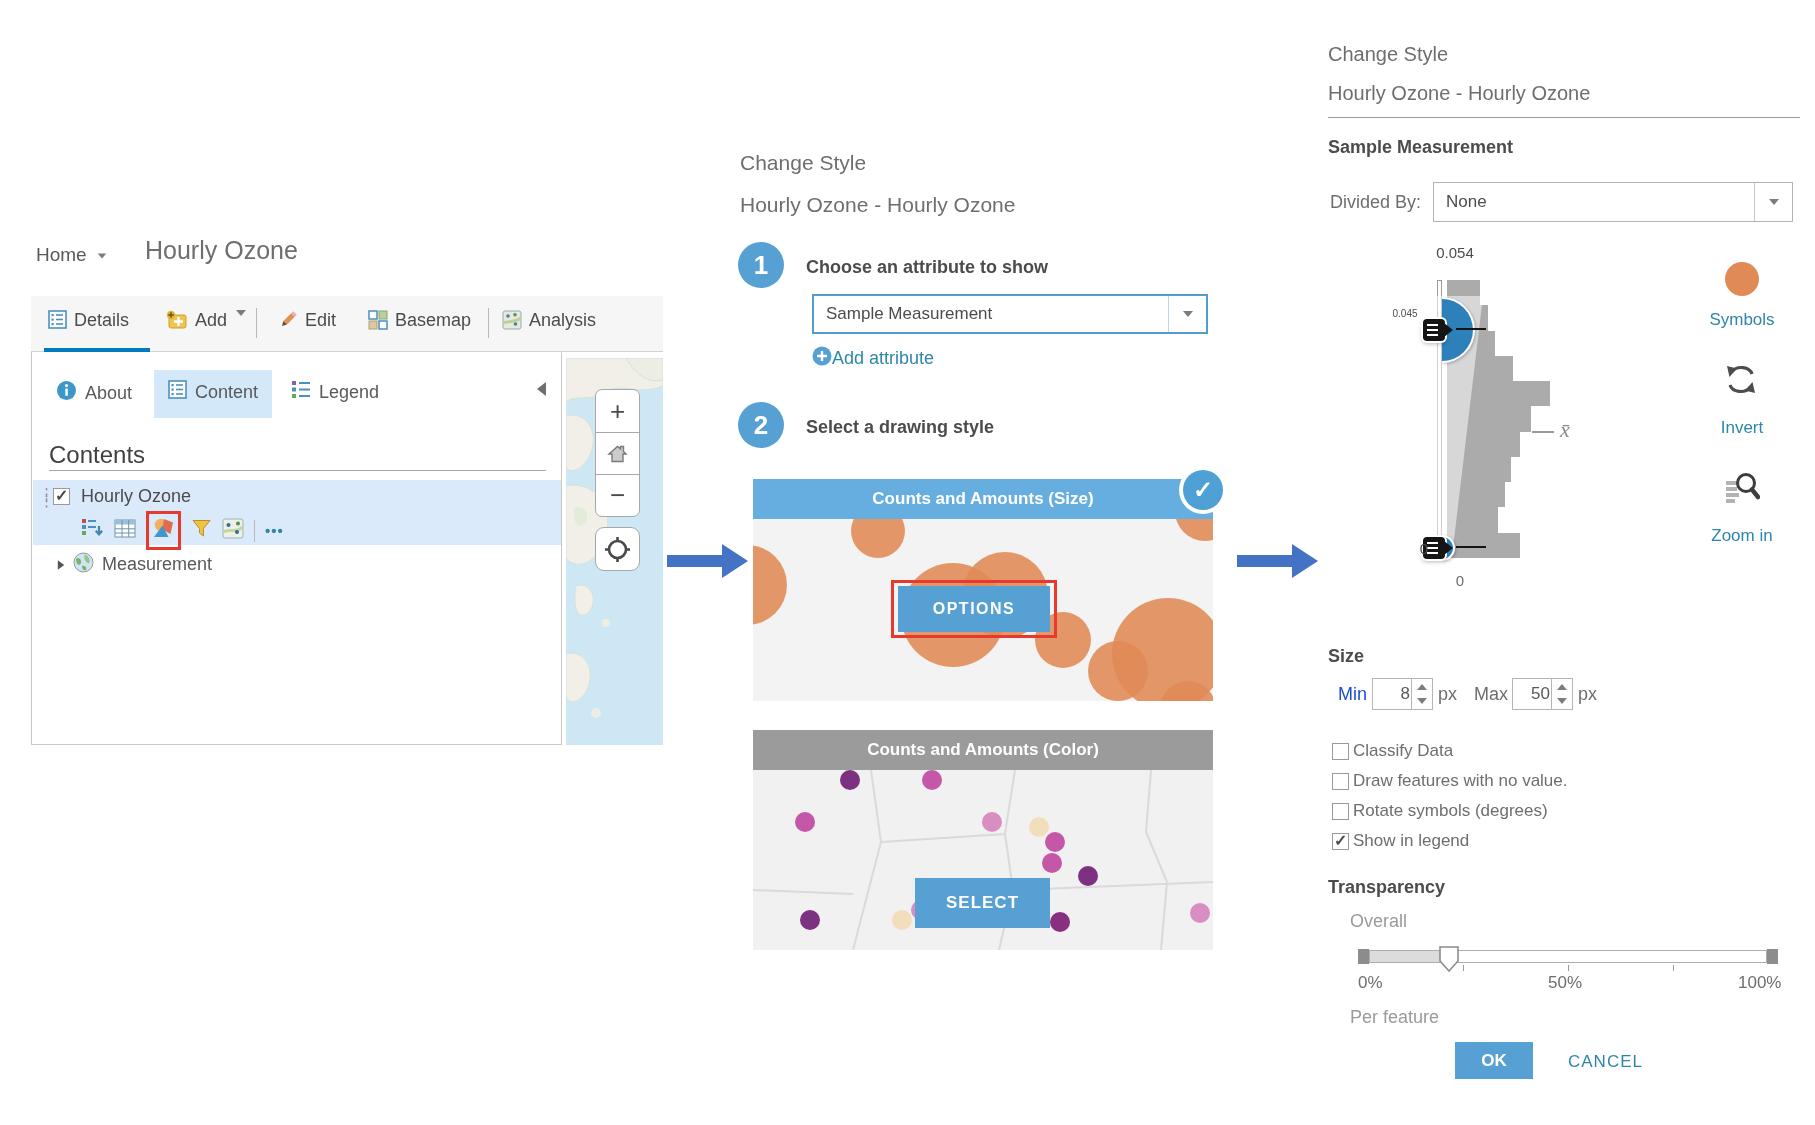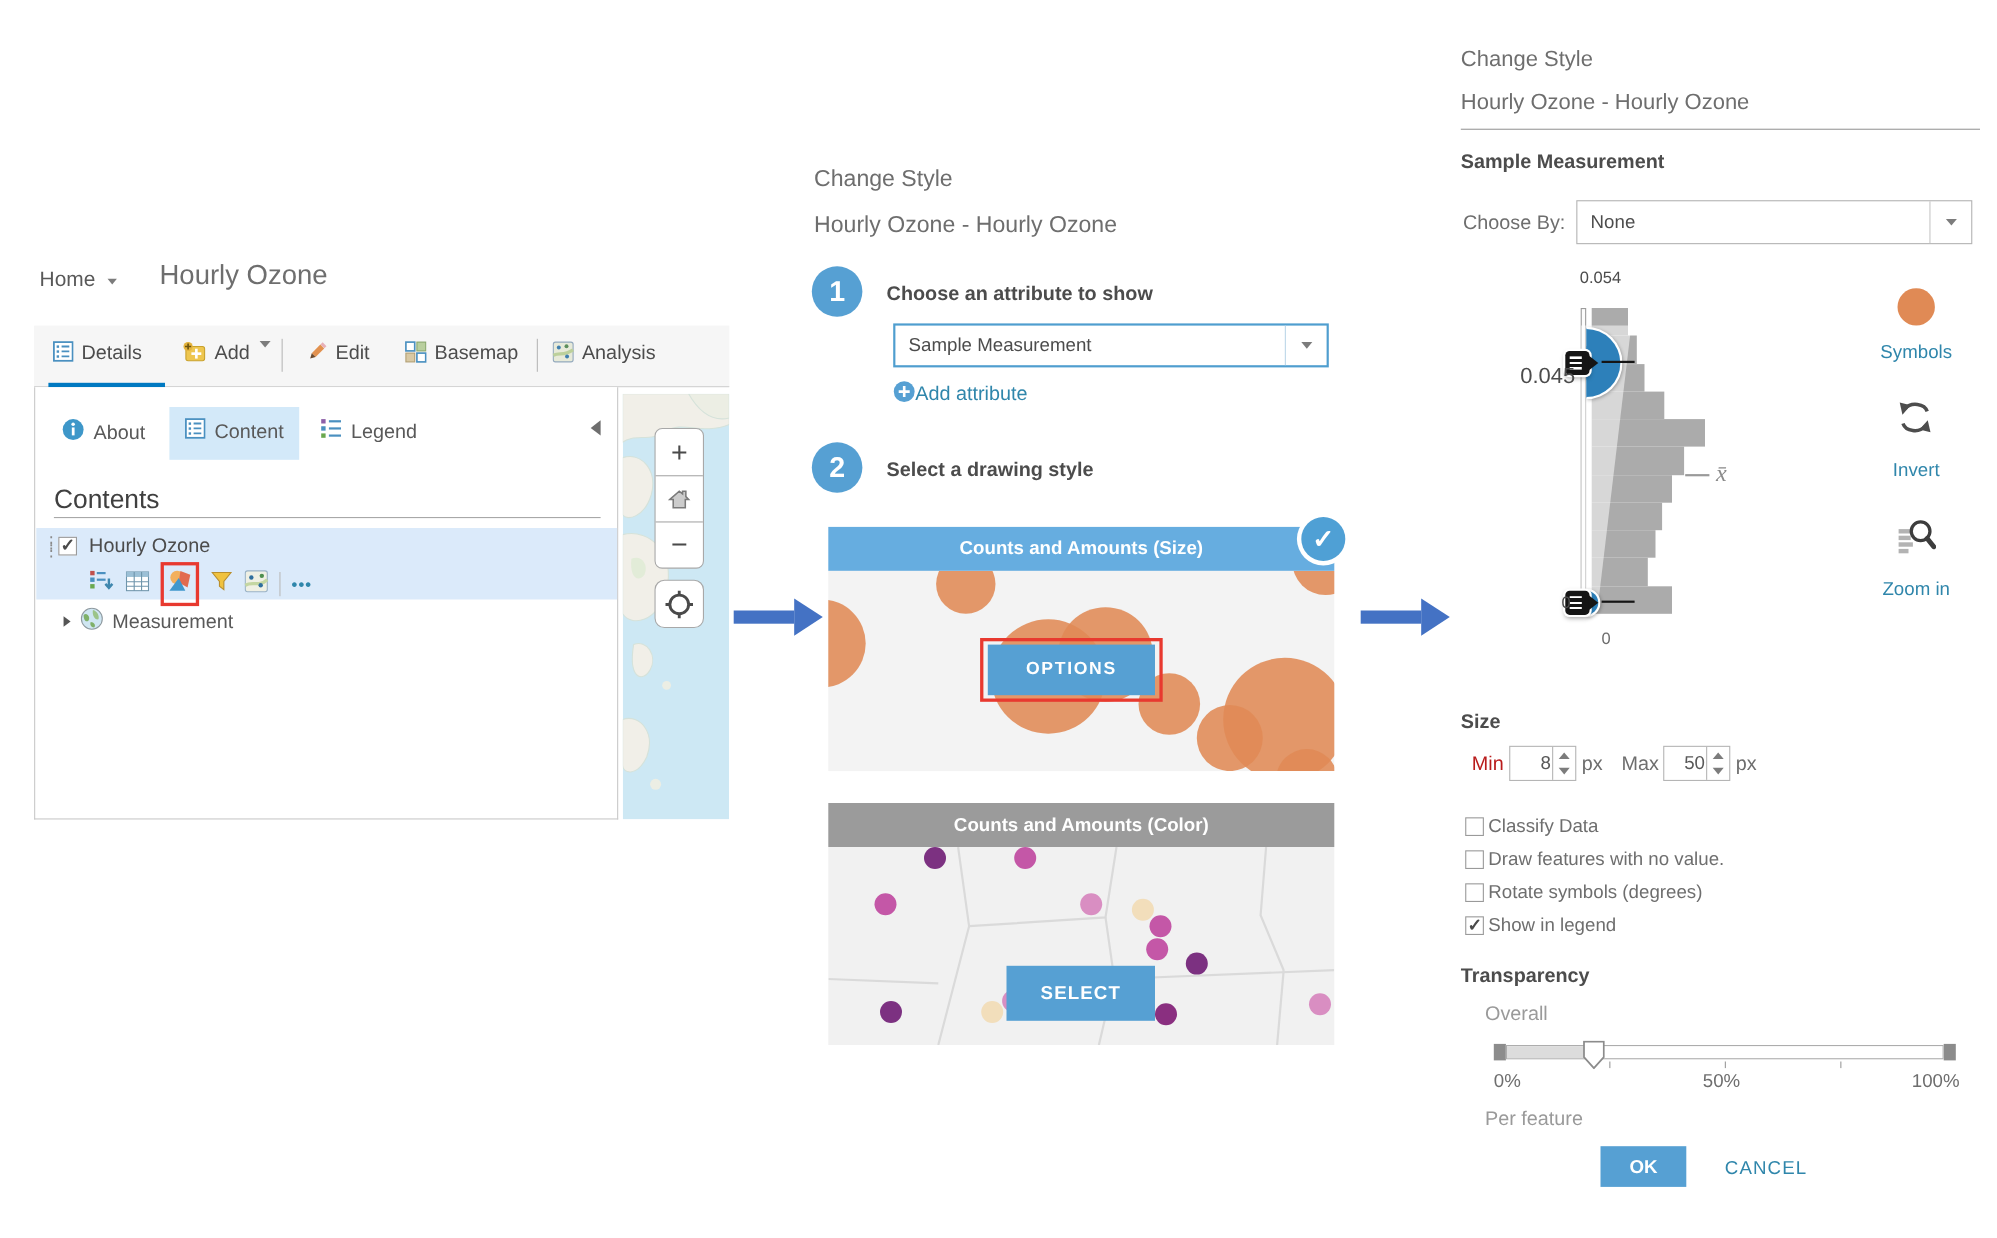--- a/index.html
+++ b/index.html
@@ -373,21 +373,21 @@
         <div class="dot" style="left: 47px; top: 140px; background: rgb(124, 49, 129); z-index: 1;"></div>
         <div class="dot" style="left: 437px; top: 133px; background: rgb(217, 142, 194); z-index: 1;"></div>
       </div>
   </div>
 
   <div class="t" style="left:1328px;top:42px;font-size:20px;color:#6e6e6e">Change Style</div>
   <div class="t" style="left:1328px;top:81px;font-size:20px;color:#6e6e6e">Hourly Ozone - Hourly Ozone</div>
   <div class="hr" style="left:1328px;top:117px;width:472px;background:#9a9a9a"></div>
   <div class="t bold" style="left:1328px;top:136px;font-size:18px;color:#4c4c4c">Sample Measurement</div>
 
-  <div class="t" style="left:1330px;top:191px;font-size:18px;color:#6e6e6e">Choose By:</div>
+  <div class="t" style="left:1330px;top:191px;font-size:18px;color:#6e6e6e">Divided By:</div>
   <div class="ddl" style="left:1433px;top:182px;width:360px;height:40px;border:1px solid #b3b3b3">
     <div class="val">None</div>
     <div class="arr" style="border-left:1px solid #c7c7c7">
         <span class="tri-down"></span>
       </div>
   </div>
 
   <div class="hist">
     <div class="t" style="left:30px;top:4px;width:70px;text-align:center;font-size:15px;color:#4c4c4c">0.054</div>
     <div class="htrack"></div>
@@ -406,21 +406,21 @@
       </div>
     <svg width="120" height="278" style="position:absolute;left:47px;top:40px;pointer-events:none">
       <polygon points="0,16 46,16 16,268 0,268" fill="rgba(255,255,255,0.52)"></polygon>
     </svg>
     <div class="halfdisc" style="left:52px;top:57px;width:33px;height:66px;border-radius:0 66px 66px 0"></div>
     <div class="halfdisc" style="left:52px;top:295px;width:13px;height:26px;border-radius:0 26px 26px 0"></div>
     <div class="hline" style="left:66px;top:88px;width:30px"></div>
     <div class="hline" style="left:66px;top:306px;width:30px"></div>
     <div class="hh" style="left:33px;top:79px"></div>
     <div class="hh" style="left:33px;top:297px"></div>
-    <div class="t" style="left:-8px;top:90px;width:46px;text-align:left;font-size:20px;color:#4c4c4c">0.045</div>
+    <div class="t" style="left:-8px;top:68px;width:46px;text-align:center;font-size:10px;color:#4c4c4c">0.045</div>
     <div class="t" style="left:12px;top:300px;width:26px;text-align:right;font-size:15px;color:#4c4c4c">0</div>
     <div class="t" style="left:55px;top:332px;width:30px;text-align:center;font-size:15px;color:#6e6e6e">0</div>
     <div class="hline" style="left:142px;top:191px;width:22px;background:#9a9a9a"></div>
     <div class="t" style="left:170px;top:176px;font-size:22px;color:#8a8a8a;font-family:'Liberation Serif',serif;font-style:italic">x̄</div>
   </div>
 
   <div class="toolcol">
     <div class="abs" style="left:33px;top:2px;width:34px;height:34px;border-radius:50%;background:var(--orange)"></div>
     <div class="lbl" style="top:50px">Symbols</div>
     <div class="abs" style="left:31px;top:104px"><svg width="38" height="32">
@@ -439,21 +439,21 @@
             <rect x="1" y="23" width="13" height="4"></rect>
             <rect x="1" y="29" width="9" height="4"></rect>
           </g>
           <circle cx="21" cy="13" r="8.5" fill="rgba(255,255,255,.55)" stroke="#3d3d3d" stroke-width="3"></circle>
           <line x1="27" y1="19.5" x2="33" y2="27" stroke="#3d3d3d" stroke-width="4.5" stroke-linecap="round"></line>
         </svg></div>
     <div class="lbl" style="top:266px">Zoom in</div>
   </div>
 
   <div class="t bold" style="left:1328px;top:645px;font-size:18px;color:#4c4c4c">Size</div>
-  <div class="t" style="left:1338px;top:683px;font-size:18px;color:#b91c1c">Min</div>
+  <div class="t" style="left:1338px;top:683px;font-size:18px;color:#1d4ed8">Min</div>
   <div class="numbox" style="left:1372px;top:678px">
     <input readonly="" value="8" style="">
     <div class="spin">
         <span class="tri-up u"></span>
         <span class="tri-down d"></span>
       </div>
   </div>
   <div class="t" style="left:1438px;top:683px;font-size:18px;color:#6e6e6e">px</div>
   <div class="t" style="left:1474px;top:683px;font-size:18px;color:#6e6e6e">Max</div>
   <div class="numbox" style="left:1512px;top:678px">

